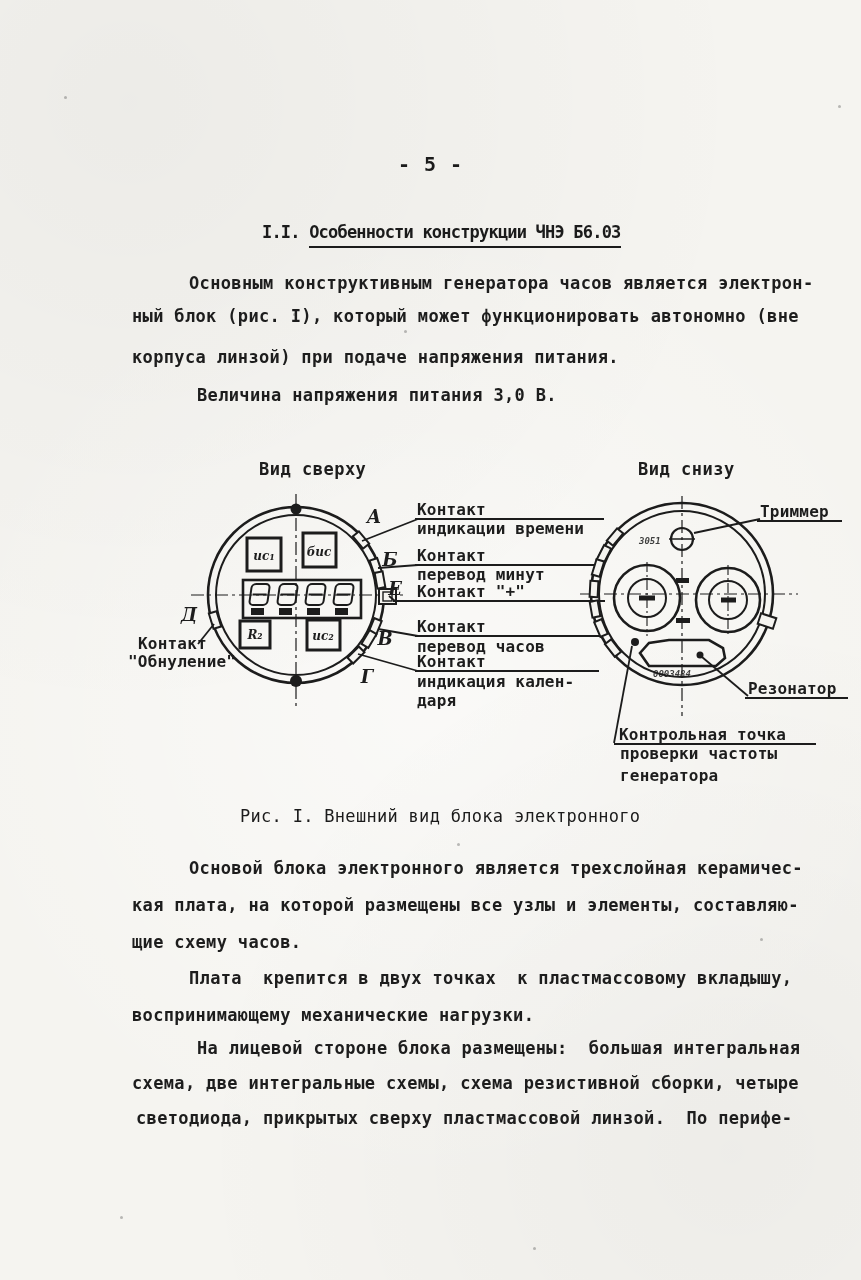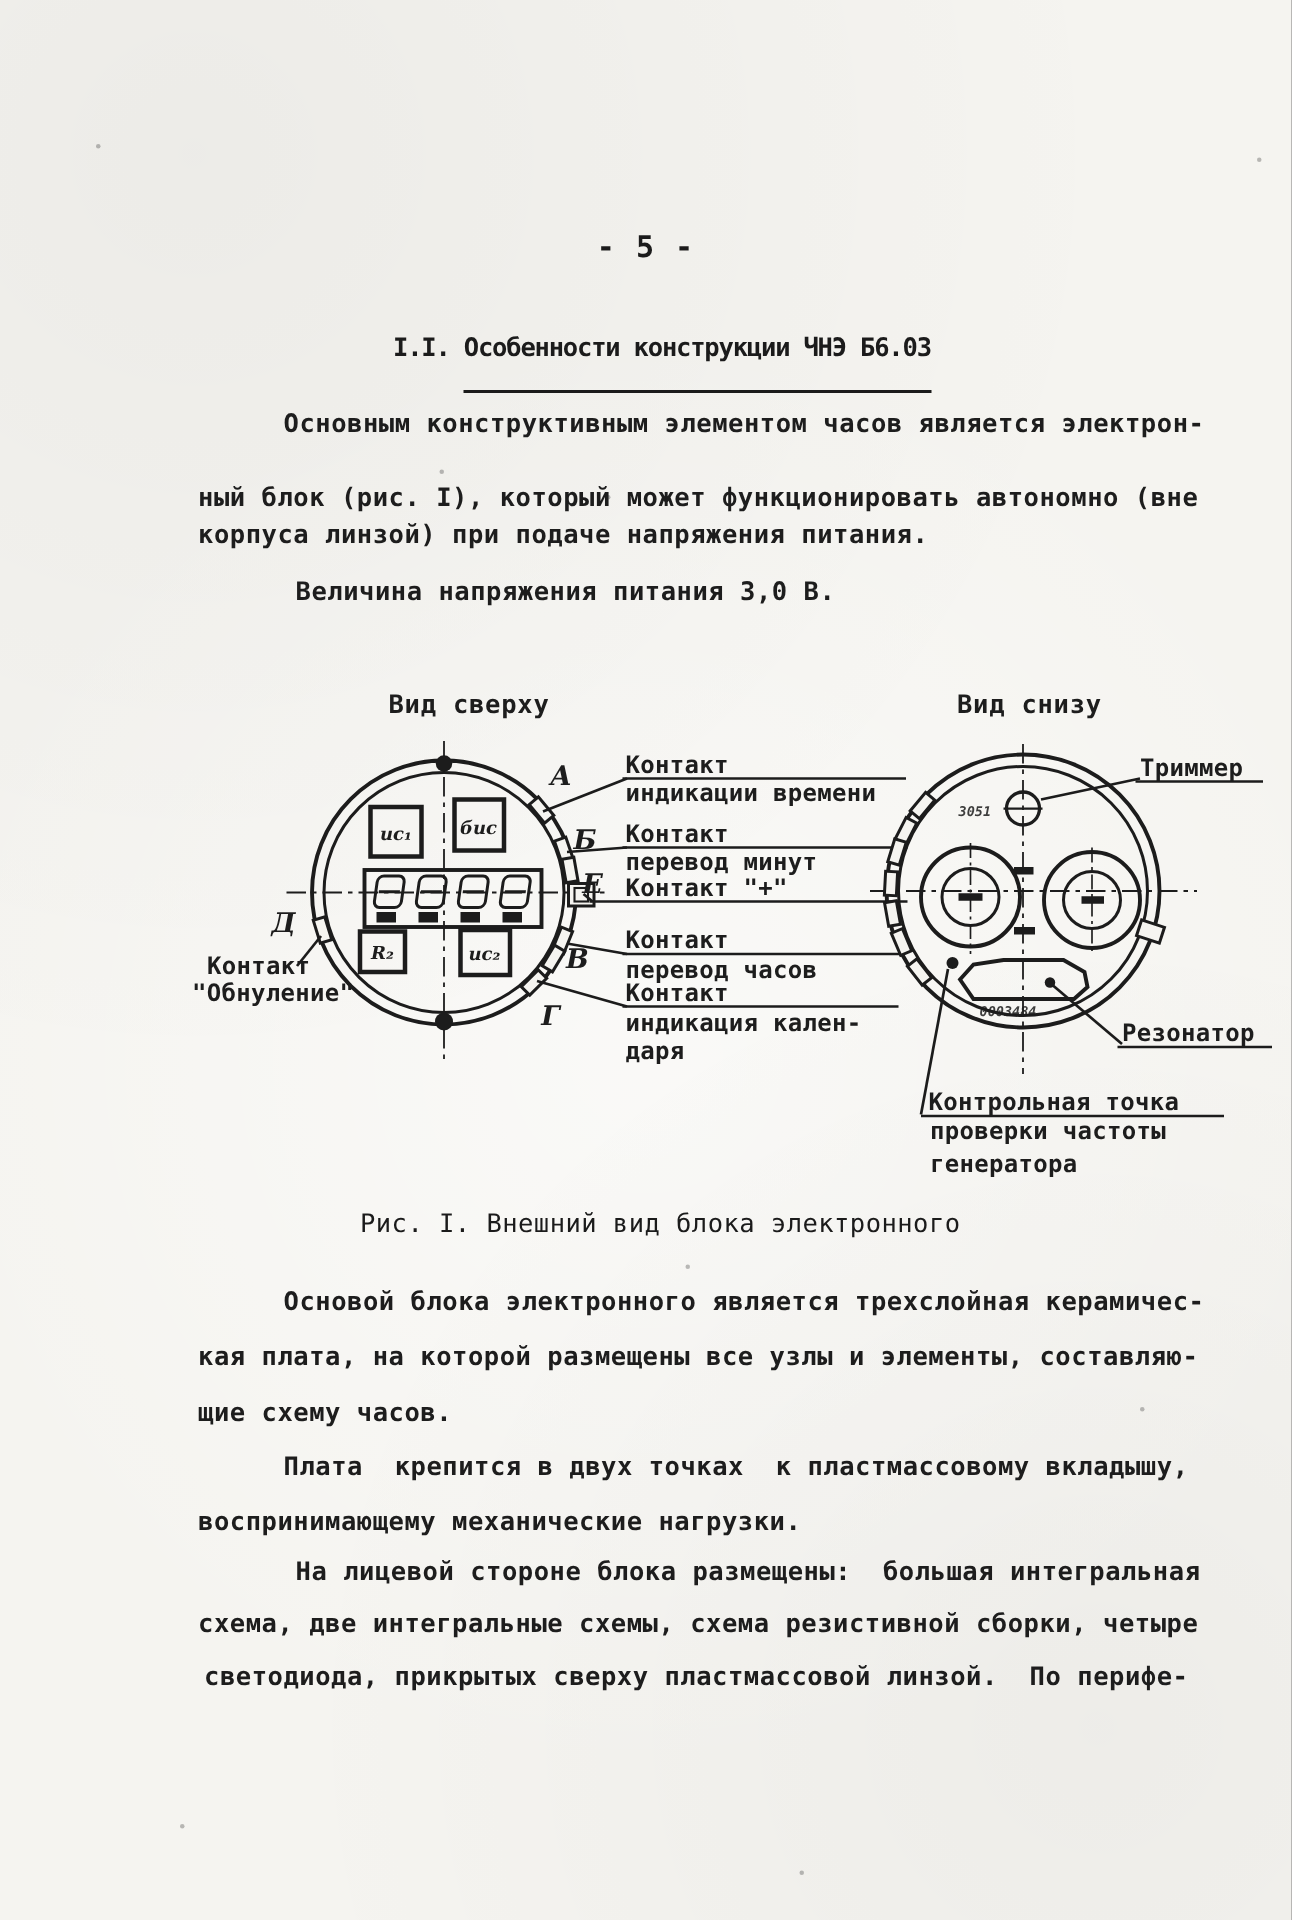--- a/index.html
+++ b/index.html
@@ -16,21 +16,21 @@
   .tline {
     position:absolute; font-size:17px; font-weight:bold;
     letter-spacing:0.35px; white-space:pre; color:#1d1d1d;
   }
   .pagenum {
     position:absolute; top:152px; left:0; width:100%;
     text-align:center; font-size:20px; font-weight:bold; letter-spacing:1px;
   }
   .heading { position:absolute; top:222px; left:262px; font-size:17px;
     font-weight:bold; letter-spacing:-0.8px; white-space:pre; }
-  .heading .u { border-bottom:2.2px solid #1b1b1b; padding-bottom:18px; }
+  .heading .u { border-bottom:2.2px solid #1b1b1b; padding-bottom:4px; }
   .caption { position:absolute; top:806px; left:240px; font-size:17px;
     font-weight:normal; letter-spacing:0.3px; white-space:pre; }
   .figure { position:absolute; top:448px; left:0;padding-left:28px; }
   svg .ink   { stroke:#1c1c1c; fill:none; }
   svg .fill  { fill:#1c1c1c; stroke:none; }
   svg .paper { fill:#f5f4f0; stroke:#1c1c1c; }
   svg text   { fill:#1d1d1d; }
   .t-title  { font:bold 17px "DejaVu Sans Mono",monospace; letter-spacing:0.5px; }
   .t-label  { font:bold 16px "DejaVu Sans Mono",monospace; letter-spacing:0.2px; }
   .t-letter { font:italic bold 18px "DejaVu Serif",serif; }
@@ -41,22 +41,22 @@
 </style>
 </head>
 <body>
 
 <div class="page">
 
   <div class="pagenum">- 5 -</div>
 
   <div class="heading"><span>I.I. </span><span class="u">Особенности конструкции ЧНЭ Б6.03</span></div>
 
-  <div class="tline" style="left:189px;top:273px">Основным конструктивным элементом часов является электрон-</div>
-  <div class="tline" style="left:132px;top:322px">ный блок (рис. I), который может функционировать автономно (вне</div>
+  <div class="tline" style="left:189px;top:273px">Основным конструктивным генератора часов является электрон-</div>
+  <div class="tline" style="left:132px;top:306px">ный блок (рис. I), который может функционировать автономно (вне</div>
   <div class="tline" style="left:132px;top:347px">корпуса линзой) при подаче напряжения питания.</div>
 
   <div class="tline" style="left:197px;top:385px">Величина напряжения питания 3,0 В.</div>
 
   <div class="figure">
   <svg width="861" height="352" viewBox="0 0 861 352">
 
     <g>
       <text class="t-title" x="231" y="27">Вид сверху</text>
 

